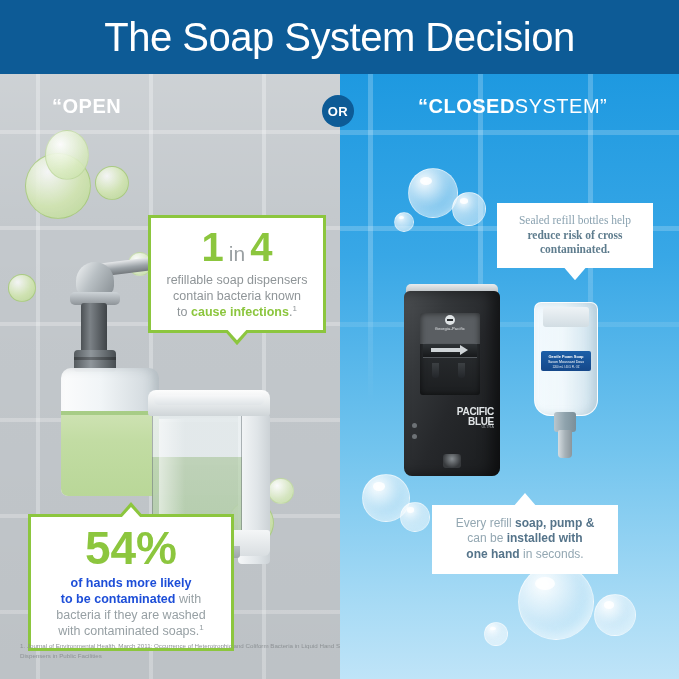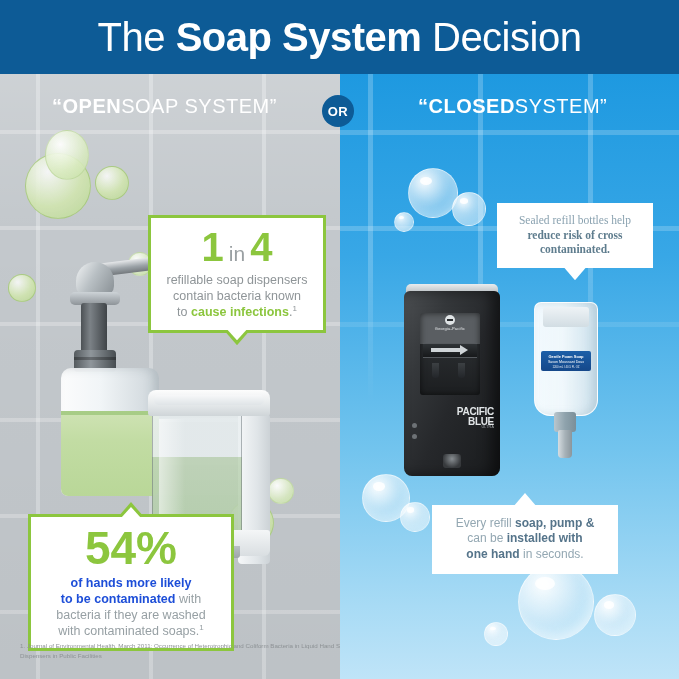--- a/index.html
+++ b/index.html
@@ -13,21 +13,21 @@
   
   .header{
     position:absolute;left:0;top:0;width:679px;height:74px;
     background:#0d5b96;
     display:flex;align-items:center;justify-content:center;
   }
   .header-title{
     color:#ffffff;font-size:40px;letter-spacing:-0.5px;
     white-space:nowrap;font-weight:400;
   }
-  .header-title b{font-weight:700;}
+  .header-title b{font-weight:400;}
 
   
   .panel-left{
     position:absolute;left:0;top:74px;width:340px;height:605px;
     background:#c3c8cc;
     overflow:hidden;
   }
   .panel-left .tiles{
     position:absolute;inset:0;
     background-image:
@@ -498,21 +498,20 @@
         <div><span>can be </span><b>installed with</b></div>
         <div><b>one hand</b><span> in seconds.</span></div>
       </div>
       <div class="tail-out up" style="top:-14px;"></div>
       <div class="tail-in up" style="top:-9px;"></div>
     </div>
   </div>
 
   <div class="subhead" id="subhead-left">
       <b>“OPEN</b>
-      <span class="txt"> SOAP SYSTEM”</span>
     </div>
   <div class="or-badge">OR</div>
   <div class="subhead" id="subhead-right">
       <b>“CLOSED</b>
       <span class="txt"> SYSTEM”</span>
     </div>
 
 </div>
 
 </body></html>

